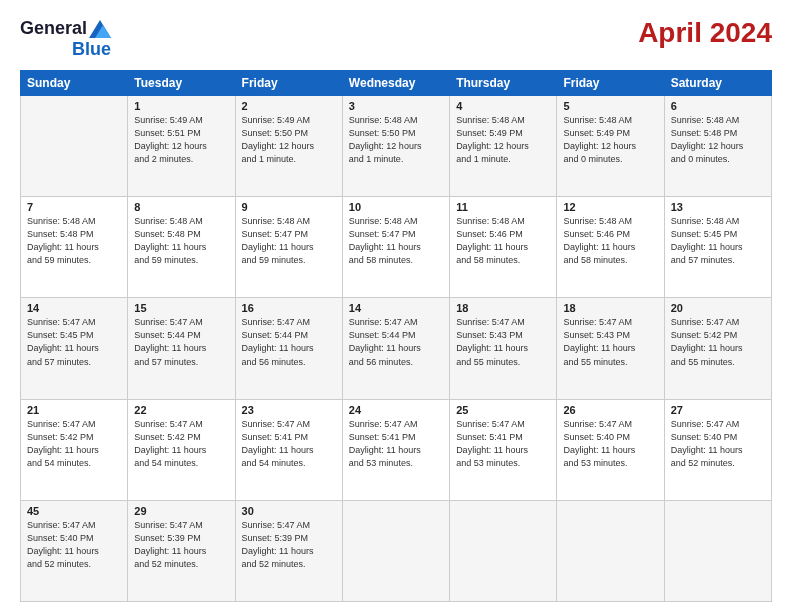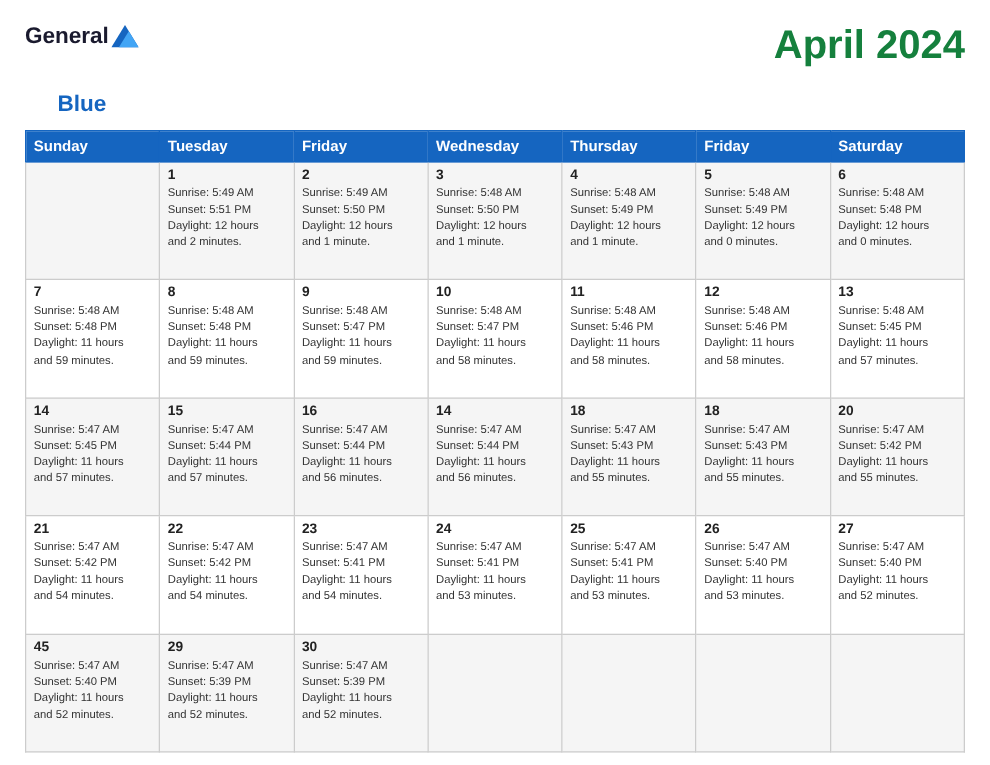--- a/index.html
+++ b/index.html
@@ -19,22 +19,21 @@
     }
     .header {
       display: flex;
       justify-content: space-between;
       align-items: flex-start;
       margin-bottom: 10px;
     }
     .logo {
       display: flex;
       flex-direction: column;
-      align-items: center;
-      gap: 34px;
+      align-items: flex-end;
     }
     .logo-text {
       display: flex;
       align-items: center;
     }
     .logo-general {
       font-size: 18px;
       font-weight: bold;
       color: #1a1a2e;
     }
@@ -45,23 +44,23 @@
     }
     .logo-icon {
       width: 22px;
       height: 18px;
       margin-left: 2px;
     }
     .title-area {
       text-align: right;
     }
     .month-title {
-      font-size: 32px;
-      font-weight: bold;
-      color: #15803d;
+      font-size: 28px;
+      font-weight: bold;
+      color: #b91c1c;
       line-height: 1.1;
     }
     .location {
       font-size: 14px;
       color: #444;
     }
     .calendar {
       flex: 1;
       display: flex;
       flex-direction: column;

